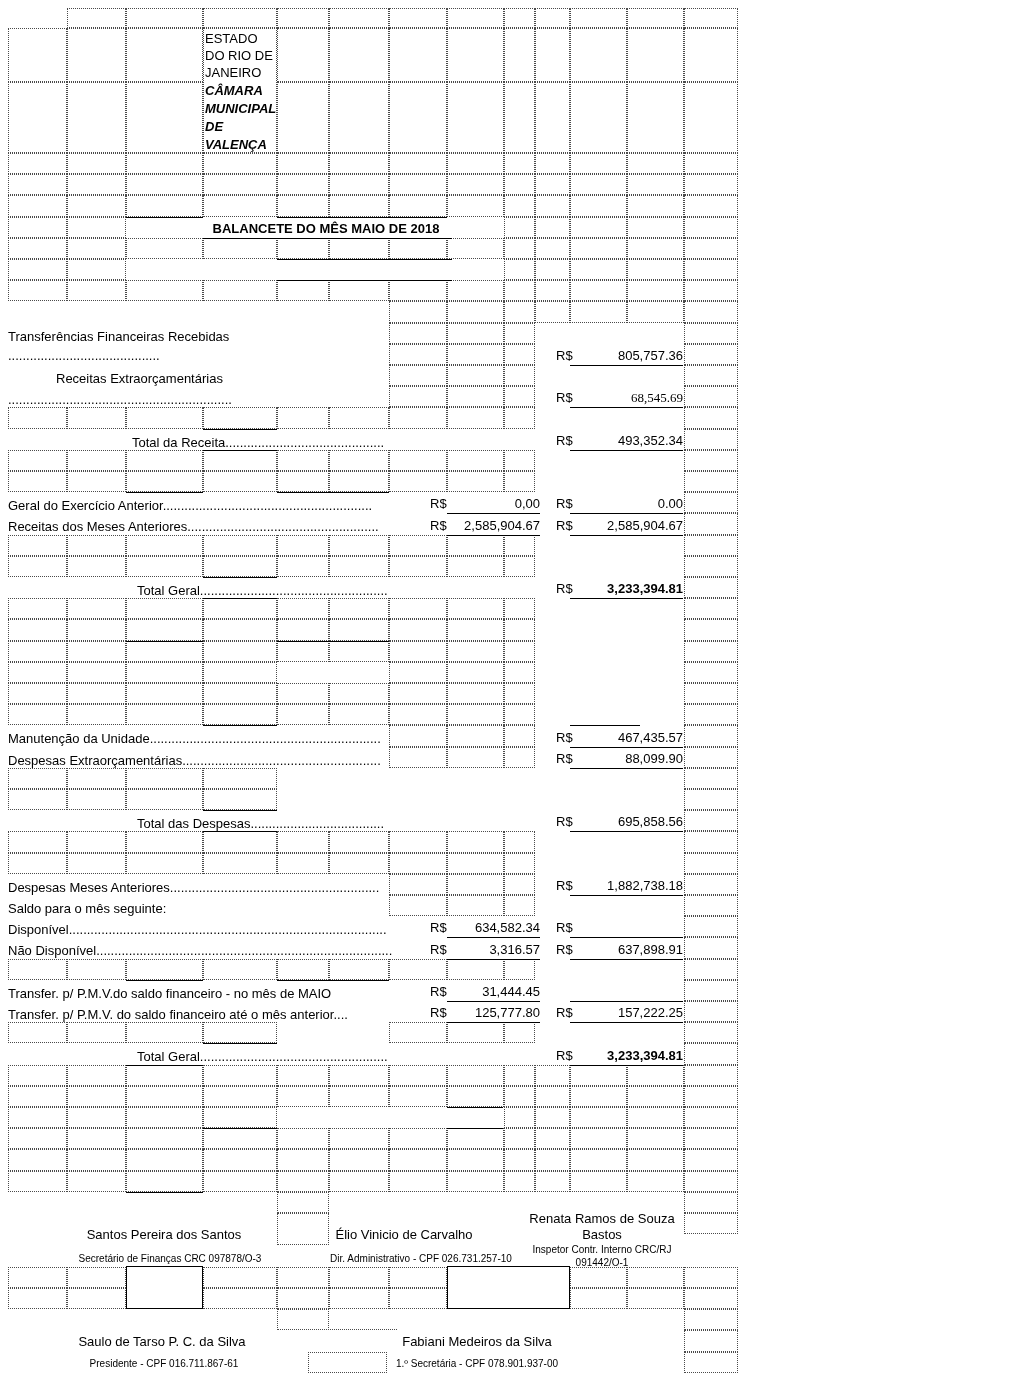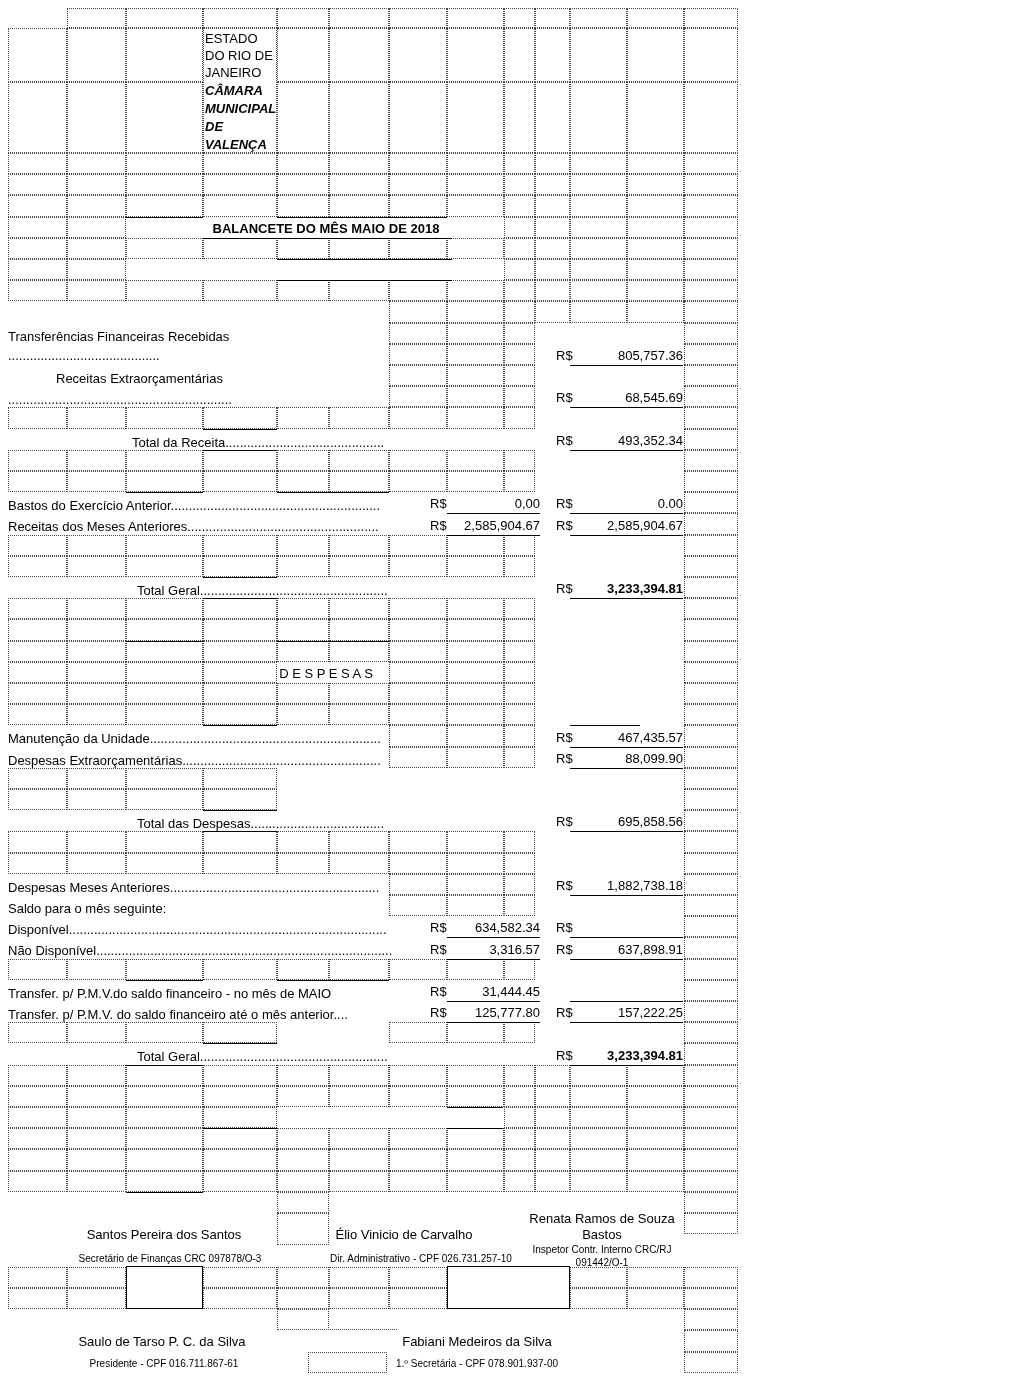--- a/index.html
+++ b/index.html
@@ -480,38 +480,37 @@
   <div class="t" style="left:205px;top:31px;">ESTADO</div>
   <div class="t" style="left:205px;top:48px;">DO RIO DE</div>
   <div class="t" style="left:205px;top:65px;">JANEIRO</div>
 
   <div class="t b i" style="left:205px;top:83px;">CÂMARA</div>
   <div class="t b i" style="left:205px;top:101px;">MUNICIPAL</div>
   <div class="t b i" style="left:205px;top:119px;">DE</div>
   <div class="t b i" style="left:205px;top:137px;">VALENÇA</div>
 
   <div class="t b ctr" style="left:126px;top:221px;width:400px;">BALANCETE DO MÊS MAIO DE 2018</div>
-  <div class="t ctr" style="left:126px;top:666px;width:400px;">D E S P E S A S</div>
 
   <div id="lines-layer">
       <div class="t" style="left: 8px; top: 329px;">Transferências Financeiras Recebidas</div>
       <div class="t" style="left: 8px; top: 348px;">..........................................</div>
       <div class="t" style="left: 556px; top: 348px;">R$</div>
       <div class="t amt" style="left: 570px; top: 348px; width: 113px;">805,757.36</div>
       <div class="seg" style="left: 570px; top: 365px; width: 113px;"></div>
       <div class="t" style="left: 12px; top: 371px; margin-left: 44px;">Receitas Extraorçamentárias</div>
       <div class="t" style="left: 8px; top: 392px;">..............................................................</div>
       <div class="t" style="left: 556px; top: 390px;">R$</div>
-      <div class="t amt" style="left: 570px; top: 390px; width: 113px;">68,545.69</div>
+      <div class="t amt" style="left: 570px; top: 390px; width: 113px; font-family: Liberation Serif, serif;">68,545.69</div>
       <div class="seg" style="left: 570px; top: 407px; width: 113px;"></div>
       <div class="t" style="left: 132px; top: 435px;">Total da Receita............................................</div>
       <div class="t" style="left: 556px; top: 433px;">R$</div>
       <div class="t amt" style="left: 570px; top: 433px; width: 113px;">493,352.34</div>
       <div class="seg" style="left: 570px; top: 450px; width: 113px;"></div>
-      <div class="t" style="left: 8px; top: 498px;">Bastos do Exercício Anterior..........................................................</div>
+      <div class="t" style="left: 8px; top: 498px;">Geral do Exercício Anterior..........................................................</div>
       <div class="t" style="left: 430px; top: 496px;">R$</div>
       <div class="t amt" style="left: 447px; top: 496px; width: 93px;">0,00</div>
       <div class="seg" style="left: 447px; top: 513px; width: 93px;"></div>
       <div class="t" style="left: 556px; top: 496px;">R$</div>
       <div class="t amt" style="left: 570px; top: 496px; width: 113px;">0.00</div>
       <div class="seg" style="left: 570px; top: 513px; width: 113px;"></div>
       <div class="t" style="left: 8px; top: 519px;">Receitas dos Meses Anteriores.....................................................</div>
       <div class="t" style="left: 430px; top: 518px;">R$</div>
       <div class="t amt" style="left: 447px; top: 518px; width: 93px;">2,585,904.67</div>
       <div class="seg" style="left: 447px; top: 535px; width: 93px;"></div>

